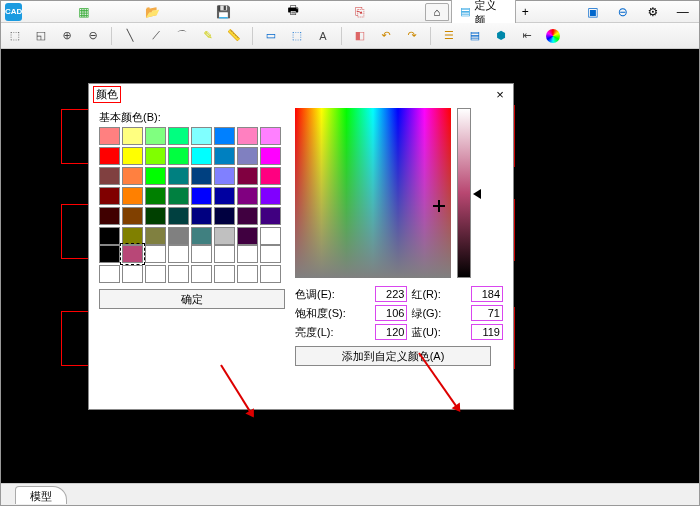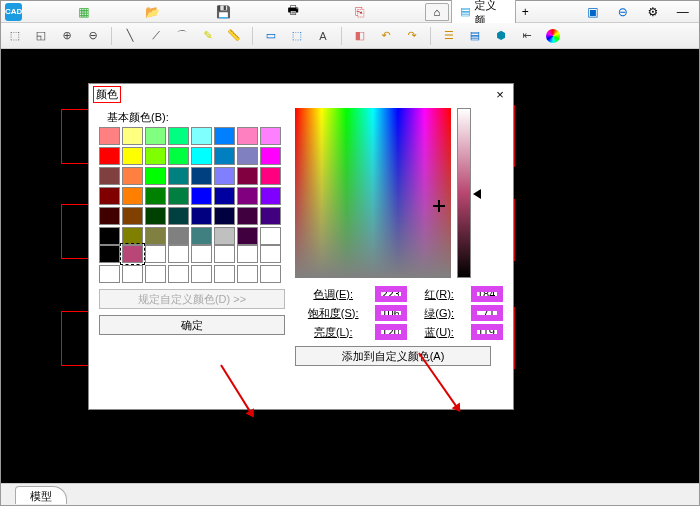--- a/index.html
+++ b/index.html
@@ -17,43 +17,43 @@
 .canvas-area { flex: 1; background: #000; position: relative; }
 .draw { position: absolute; border: 1px solid #f00; background: #000; }
 .statusbar { height: 22px; background: #f0f0f0; border-top: 1px solid #ccc; display: flex; align-items: center; }
 .model-tab { height: 18px; padding: 2px 14px; background: #fff; border: 1px solid #aaa; border-bottom: none; border-radius: 4px 14px 0 0; margin-left: 14px; cursor: pointer; }
 .dialog { position: absolute; left: 88px; top: 83px; width: 426px; height: 327px; background: #fff; border: 1px solid #888; box-shadow: 2px 2px 6px rgba(0,0,0,0.3); }
 .dlg-title { height: 20px; display: flex; align-items: center; padding: 0 4px; }
 .dlg-title-text { border: 1px solid #f00; padding: 0 2px; }
 .dlg-close { margin-left: auto; width: 18px; text-align: center; cursor: pointer; font-size: 13px; }
 .dlg-body { display: flex; padding: 4px 10px 8px 10px; gap: 10px; }
 .dlg-left { width: 186px; }
-.section-label { margin: 2px 8px; }
+.section-label { margin: 2px 0; }
 .swatch-grid { display: grid; gap: 2px; }
 .basic-grid { grid-template-columns: repeat(8, 21px); grid-auto-rows: 18px; }
 .custom-grid { grid-template-columns: repeat(8, 21px); grid-auto-rows: 18px; }
 .swatch { border: 1px solid #888; cursor: pointer; }
 .swatch.sel { outline: 1px dashed #000; outline-offset: 1px; }
 .define-btn { width: 100%; height: 20px; margin-top: 6px; background: #f4f4f4; border: 1px solid #bbb; color: #aaa; cursor: default; text-align: center; line-height: 18px; }
 .dlg-btns { display: flex; gap: 8px; margin-top: 6px; }
 .dlg-btns button { flex: 1; height: 20px; border: 1px solid #888; background: #f4f4f4; cursor: pointer; }
 .dlg-right { flex: 1; display: flex; flex-direction: column; }
 .picker-row { display: flex; gap: 6px; }
 .gradient-area { width: 156px; height: 170px; position: relative; cursor: crosshair; background: linear-gradient(to bottom, rgba(128,128,128,0) 0%, #808080 100%), linear-gradient(to right, #f00 0%, #ff0 17%, #0f0 33%, #0ff 50%, #00f 66%, #f0f 83%, #f00 100%); }
 .cross { position: absolute; width: 12px; height: 12px; pointer-events: none; }
 .cross:before, .cross:after { content: ""; position: absolute; background: #000; }
 .cross:before { left: 5px; top: 0; width: 2px; height: 12px; }
 .cross:after { left: 0; top: 5px; width: 12px; height: 2px; }
 .lum-bar { width: 14px; height: 170px; background: linear-gradient(to bottom, #fff 0%, #b84771 50%, #000 100%); border: 1px solid #888; cursor: pointer; position: relative; }
 .lum-arrow { position: absolute; right: -11px; width: 0; height: 0; border-top: 5px solid transparent; border-bottom: 5px solid transparent; border-right: 8px solid #000; }
 .vals-row { display: flex; gap: 8px; margin-top: 8px; }
 .preview { width: 40px; height: 40px; border: 1px solid #888; }
 .val-cols { flex: 1; display: grid; grid-template-columns: auto 32px auto 32px; gap: 3px 4px; align-items: center; }
-.val-cols label { text-align: center; white-space: nowrap; text-decoration: underline; }
-.val-cols input { width: 32px; height: 16px; border: 6px solid #d946ef; text-align: right; padding-right: 2px; font-size: 11px; }
+.val-cols label { text-align: left; white-space: nowrap; }
+.val-cols input { width: 32px; height: 16px; border: 1px solid #d946ef; text-align: right; padding-right: 2px; font-size: 11px; }
 .pure-label { font-size: 11px; margin-top: 2px; }
 .add-btn { width: 196px; height: 20px; margin-top: 6px; border: 1px solid #888; background: #f4f4f4; cursor: pointer; }
 .arrow-anno { position: absolute; width: 60px; height: 2px; background: #d00; transform-origin: left center; }
 .arrow-anno:after { content: ""; position: absolute; right: -2px; top: -4px; border-left: 8px solid #d00; border-top: 5px solid transparent; border-bottom: 5px solid transparent; }
 .cad-ico { width: 20px; height: 18px; background: #1b9be0; border-radius: 3px; color: #fff; font-size: 8px; font-weight: bold; display: inline-flex; align-items: center; justify-content: center; margin: 0 4px; }
 </style>
 </head>
 <body>
 
 <div class="app-window">
@@ -196,21 +196,20 @@
           <div class="swatch" style="background: rgb(255, 255, 255);"></div>
           <div class="swatch" style="background: rgb(255, 255, 255);"></div>
           <div class="swatch" style="background: rgb(255, 255, 255);"></div>
           <div class="swatch" style="background: rgb(255, 255, 255);"></div>
           <div class="swatch" style="background: rgb(255, 255, 255);"></div>
           <div class="swatch" style="background: rgb(255, 255, 255);"></div>
           <div class="swatch" style="background: rgb(255, 255, 255);"></div>
           <div class="swatch" style="background: rgb(255, 255, 255);"></div>
           <div class="swatch" style="background: rgb(255, 255, 255);"></div>
         </div>
-      <div class="define-btn">规定自定义颜色(D) &gt;&gt;</div>
       <div class="dlg-btns">
         <button>确定</button>
       </div>
     </div>
     <div class="dlg-right">
       <div class="picker-row">
         <div class="gradient-area">
           <div class="cross" style="left:138px;top:92px"></div>
         </div>
         <div class="lum-bar">

